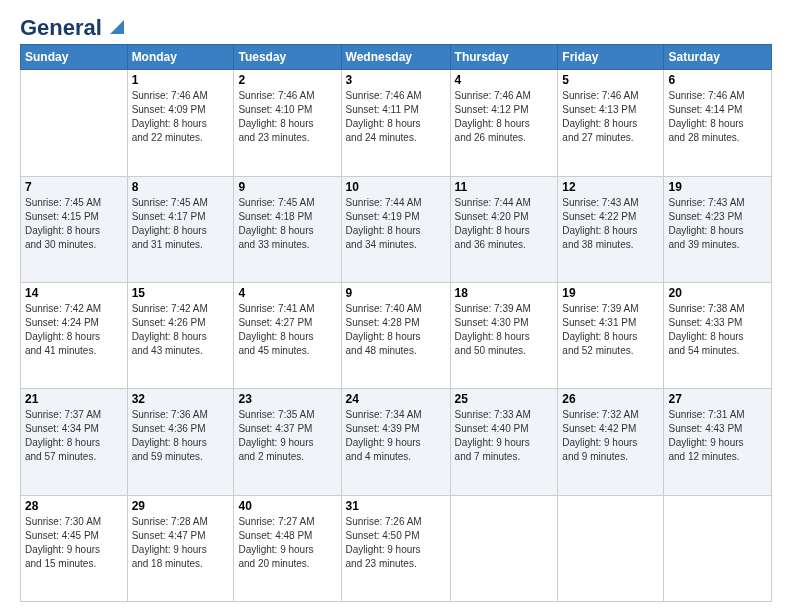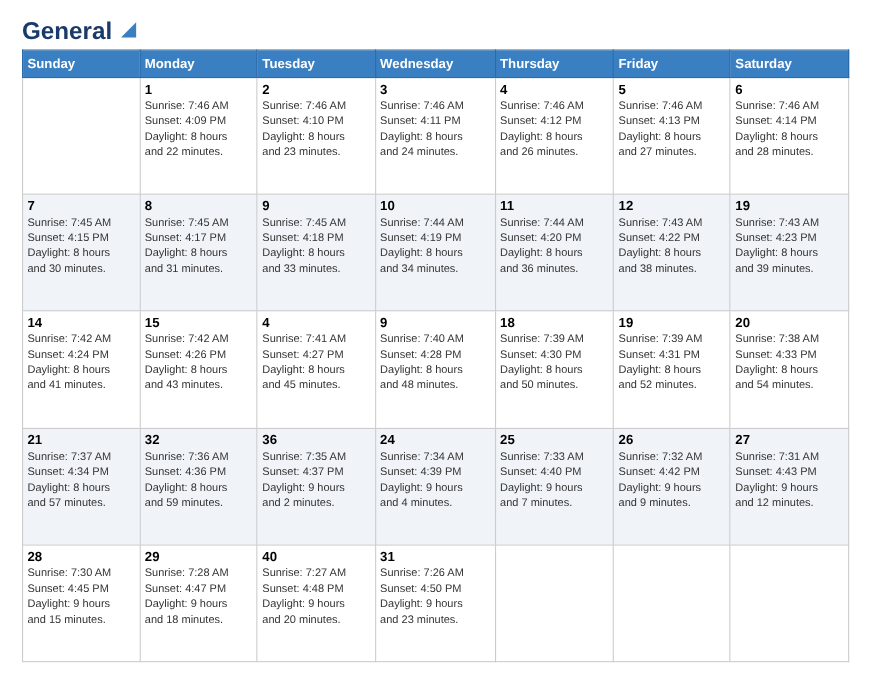--- a/index.html
+++ b/index.html
@@ -214,21 +214,21 @@
         <tr>
           <td>
             <span class="day-num">21</span>
             <div class="day-info">Sunrise: 7:37 AM<br>Sunset: 4:34 PM<br>Daylight: 8 hours<br>and 57 minutes.</div>
           </td>
           <td>
             <span class="day-num">32</span>
             <div class="day-info">Sunrise: 7:36 AM<br>Sunset: 4:36 PM<br>Daylight: 8 hours<br>and 59 minutes.</div>
           </td>
           <td>
-            <span class="day-num">36</span>
+            <span class="day-num">23</span>
             <div class="day-info">Sunrise: 7:35 AM<br>Sunset: 4:37 PM<br>Daylight: 9 hours<br>and 2 minutes.</div>
           </td>
           <td>
             <span class="day-num">24</span>
             <div class="day-info">Sunrise: 7:34 AM<br>Sunset: 4:39 PM<br>Daylight: 9 hours<br>and 4 minutes.</div>
           </td>
           <td>
             <span class="day-num">25</span>
             <div class="day-info">Sunrise: 7:33 AM<br>Sunset: 4:40 PM<br>Daylight: 9 hours<br>and 7 minutes.</div>
           </td>

